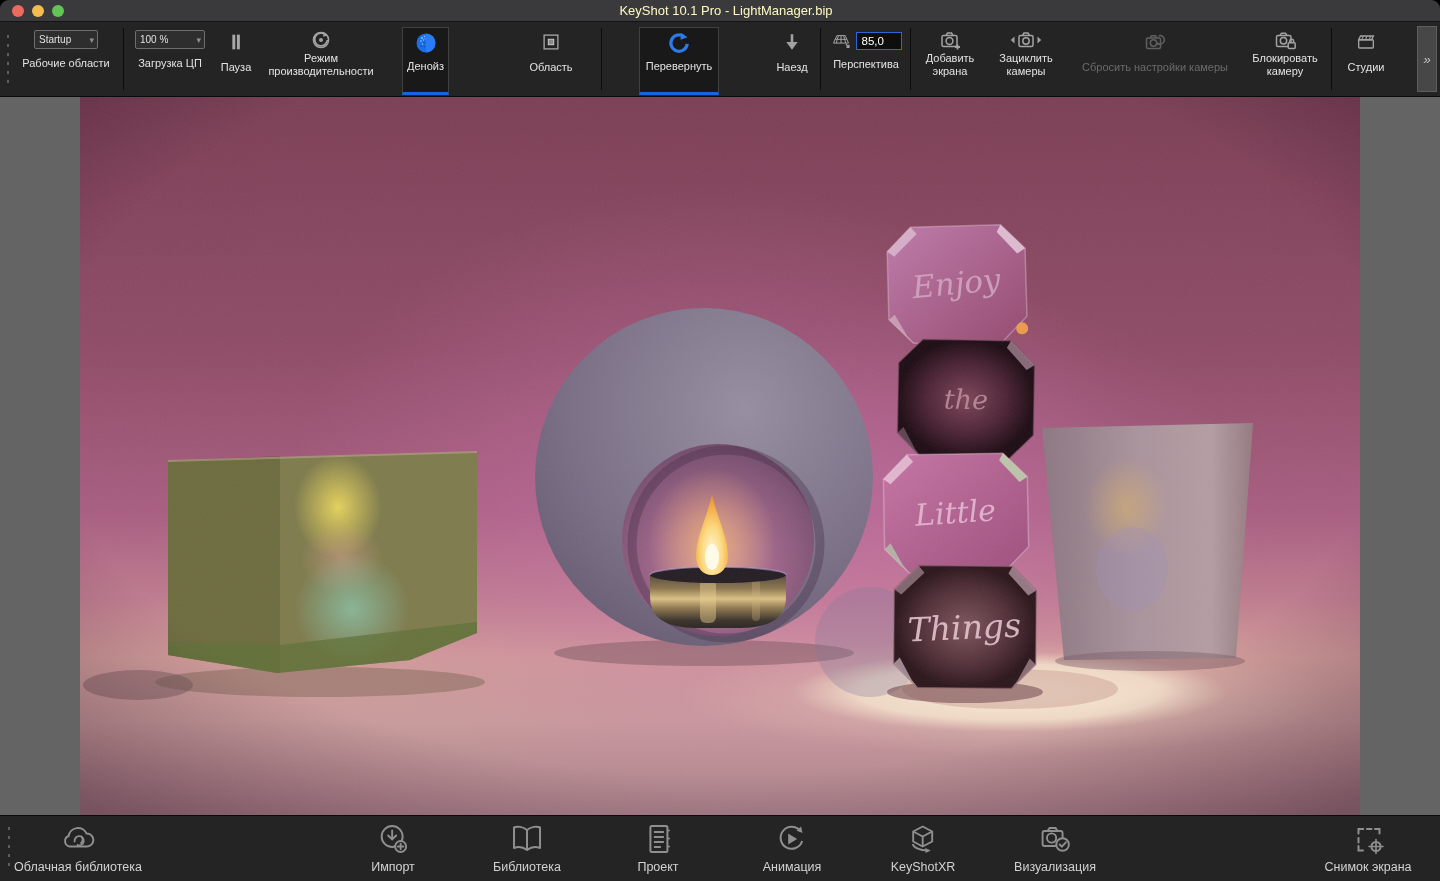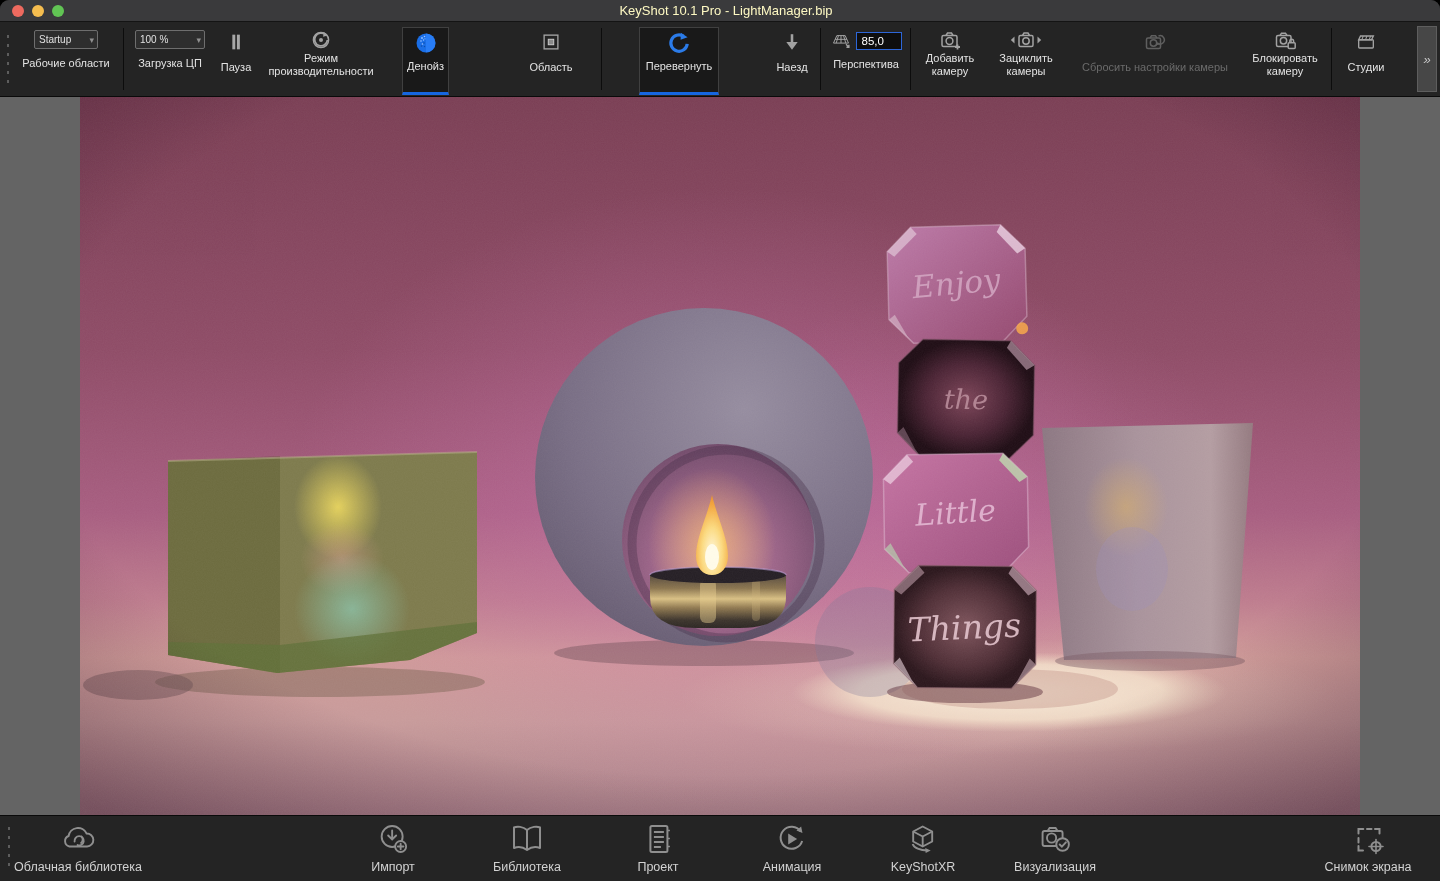--- a/index.html
+++ b/index.html
@@ -194,21 +194,21 @@
 
     <div class="tb-item" style="left:914px;width:72px">
       <div class="ic">
         <svg width="24" height="24" viewBox="0 0 24 24" fill="none" stroke="#a2a2a2" stroke-width="1.5">
           <rect x="4" y="7.5" width="15" height="11" rx="1.5"></rect>
           <path d="M8,7.5 L9.5,5 h4 L15,7.5"></path>
             <circle cx="11.5" cy="13" r="3.4"></circle>
           <path d="M17,19 h5 M19.5,16.5 v5" stroke-width="1.8"></path>
         </svg>
       </div>
-      <div class="lbl">Добавить камеру</div>
+      <div class="lbl">Добавить экрана</div>
     </div>
 
     <div class="tb-item" style="left:986px;width:80px">
       <div class="ic">
         <svg width="32" height="24" viewBox="0 0 32 24" fill="none" stroke="#a2a2a2" stroke-width="1.5">
           <polygon points="4.5,8.5 4.5,15.5 0.8,12" fill="#a2a2a2" stroke="none"></polygon>
           <polygon points="27.5,8.5 27.5,15.5 31.2,12" fill="#a2a2a2" stroke="none"></polygon>
           <rect x="9" y="7.5" width="14" height="11" rx="1.5"></rect>
           <path d="M12.5,7.5 L14,5 h4 L19.5,7.5"></path>
             <circle cx="16" cy="13" r="3.2"></circle>

